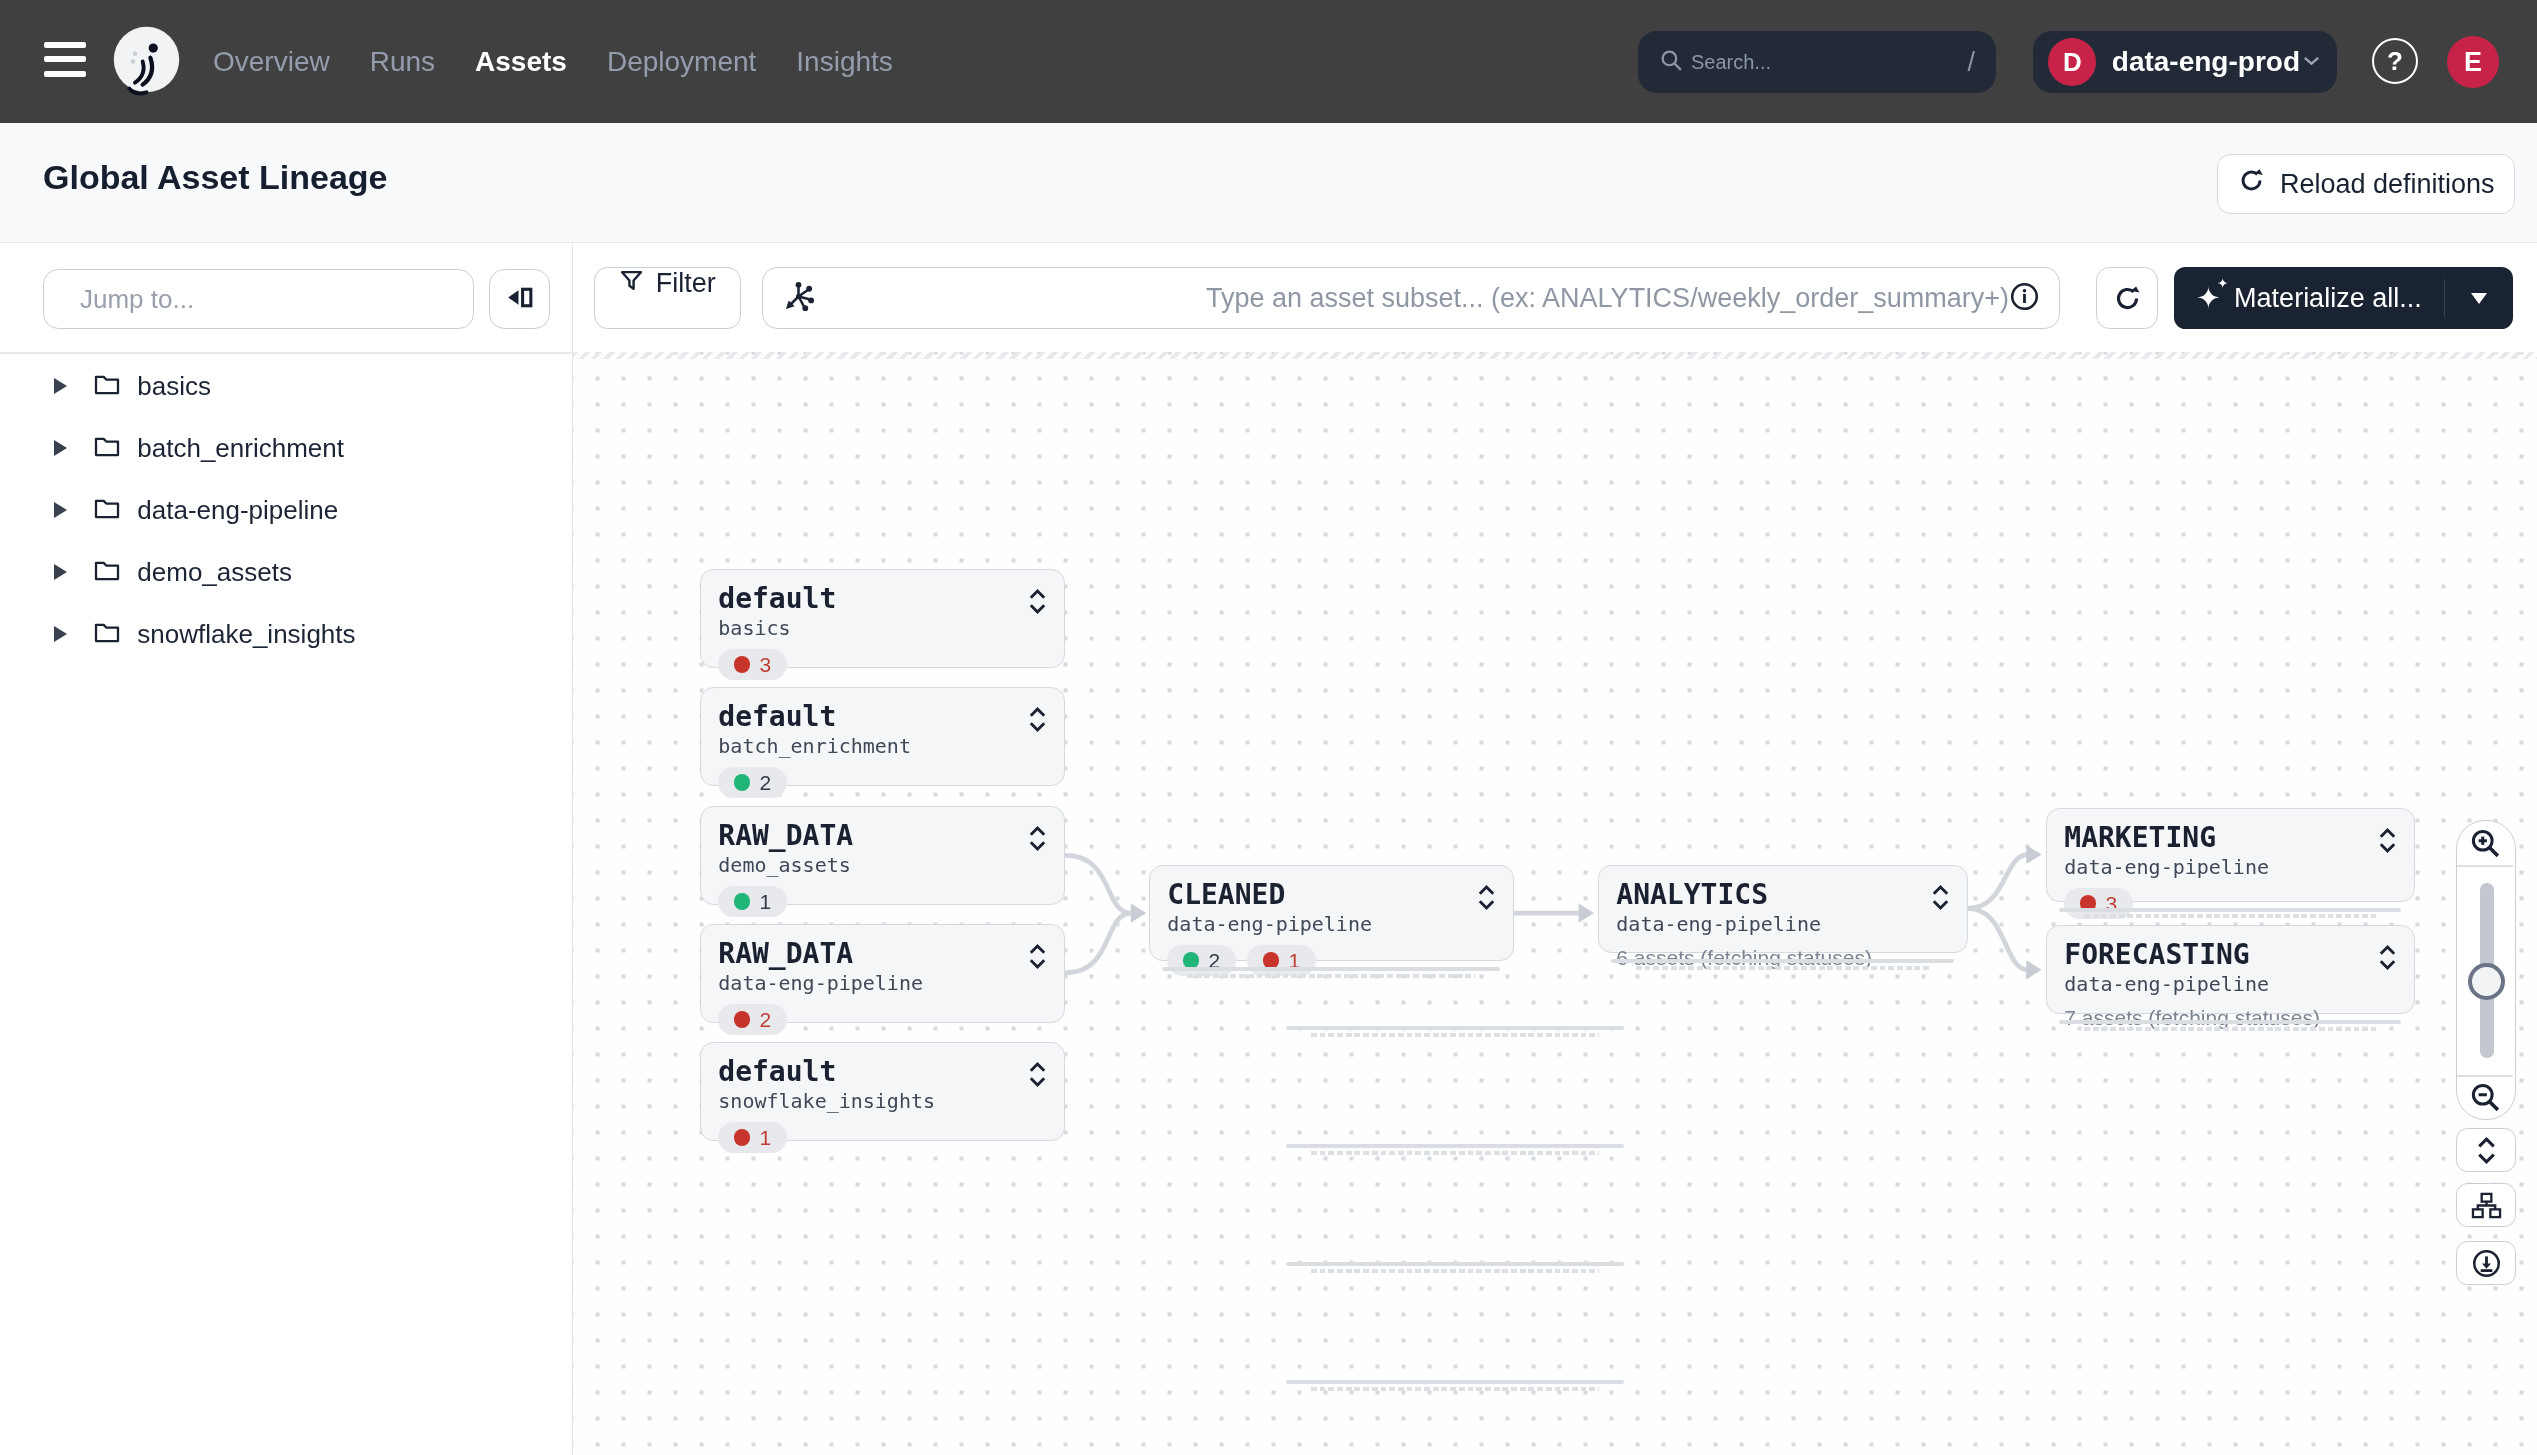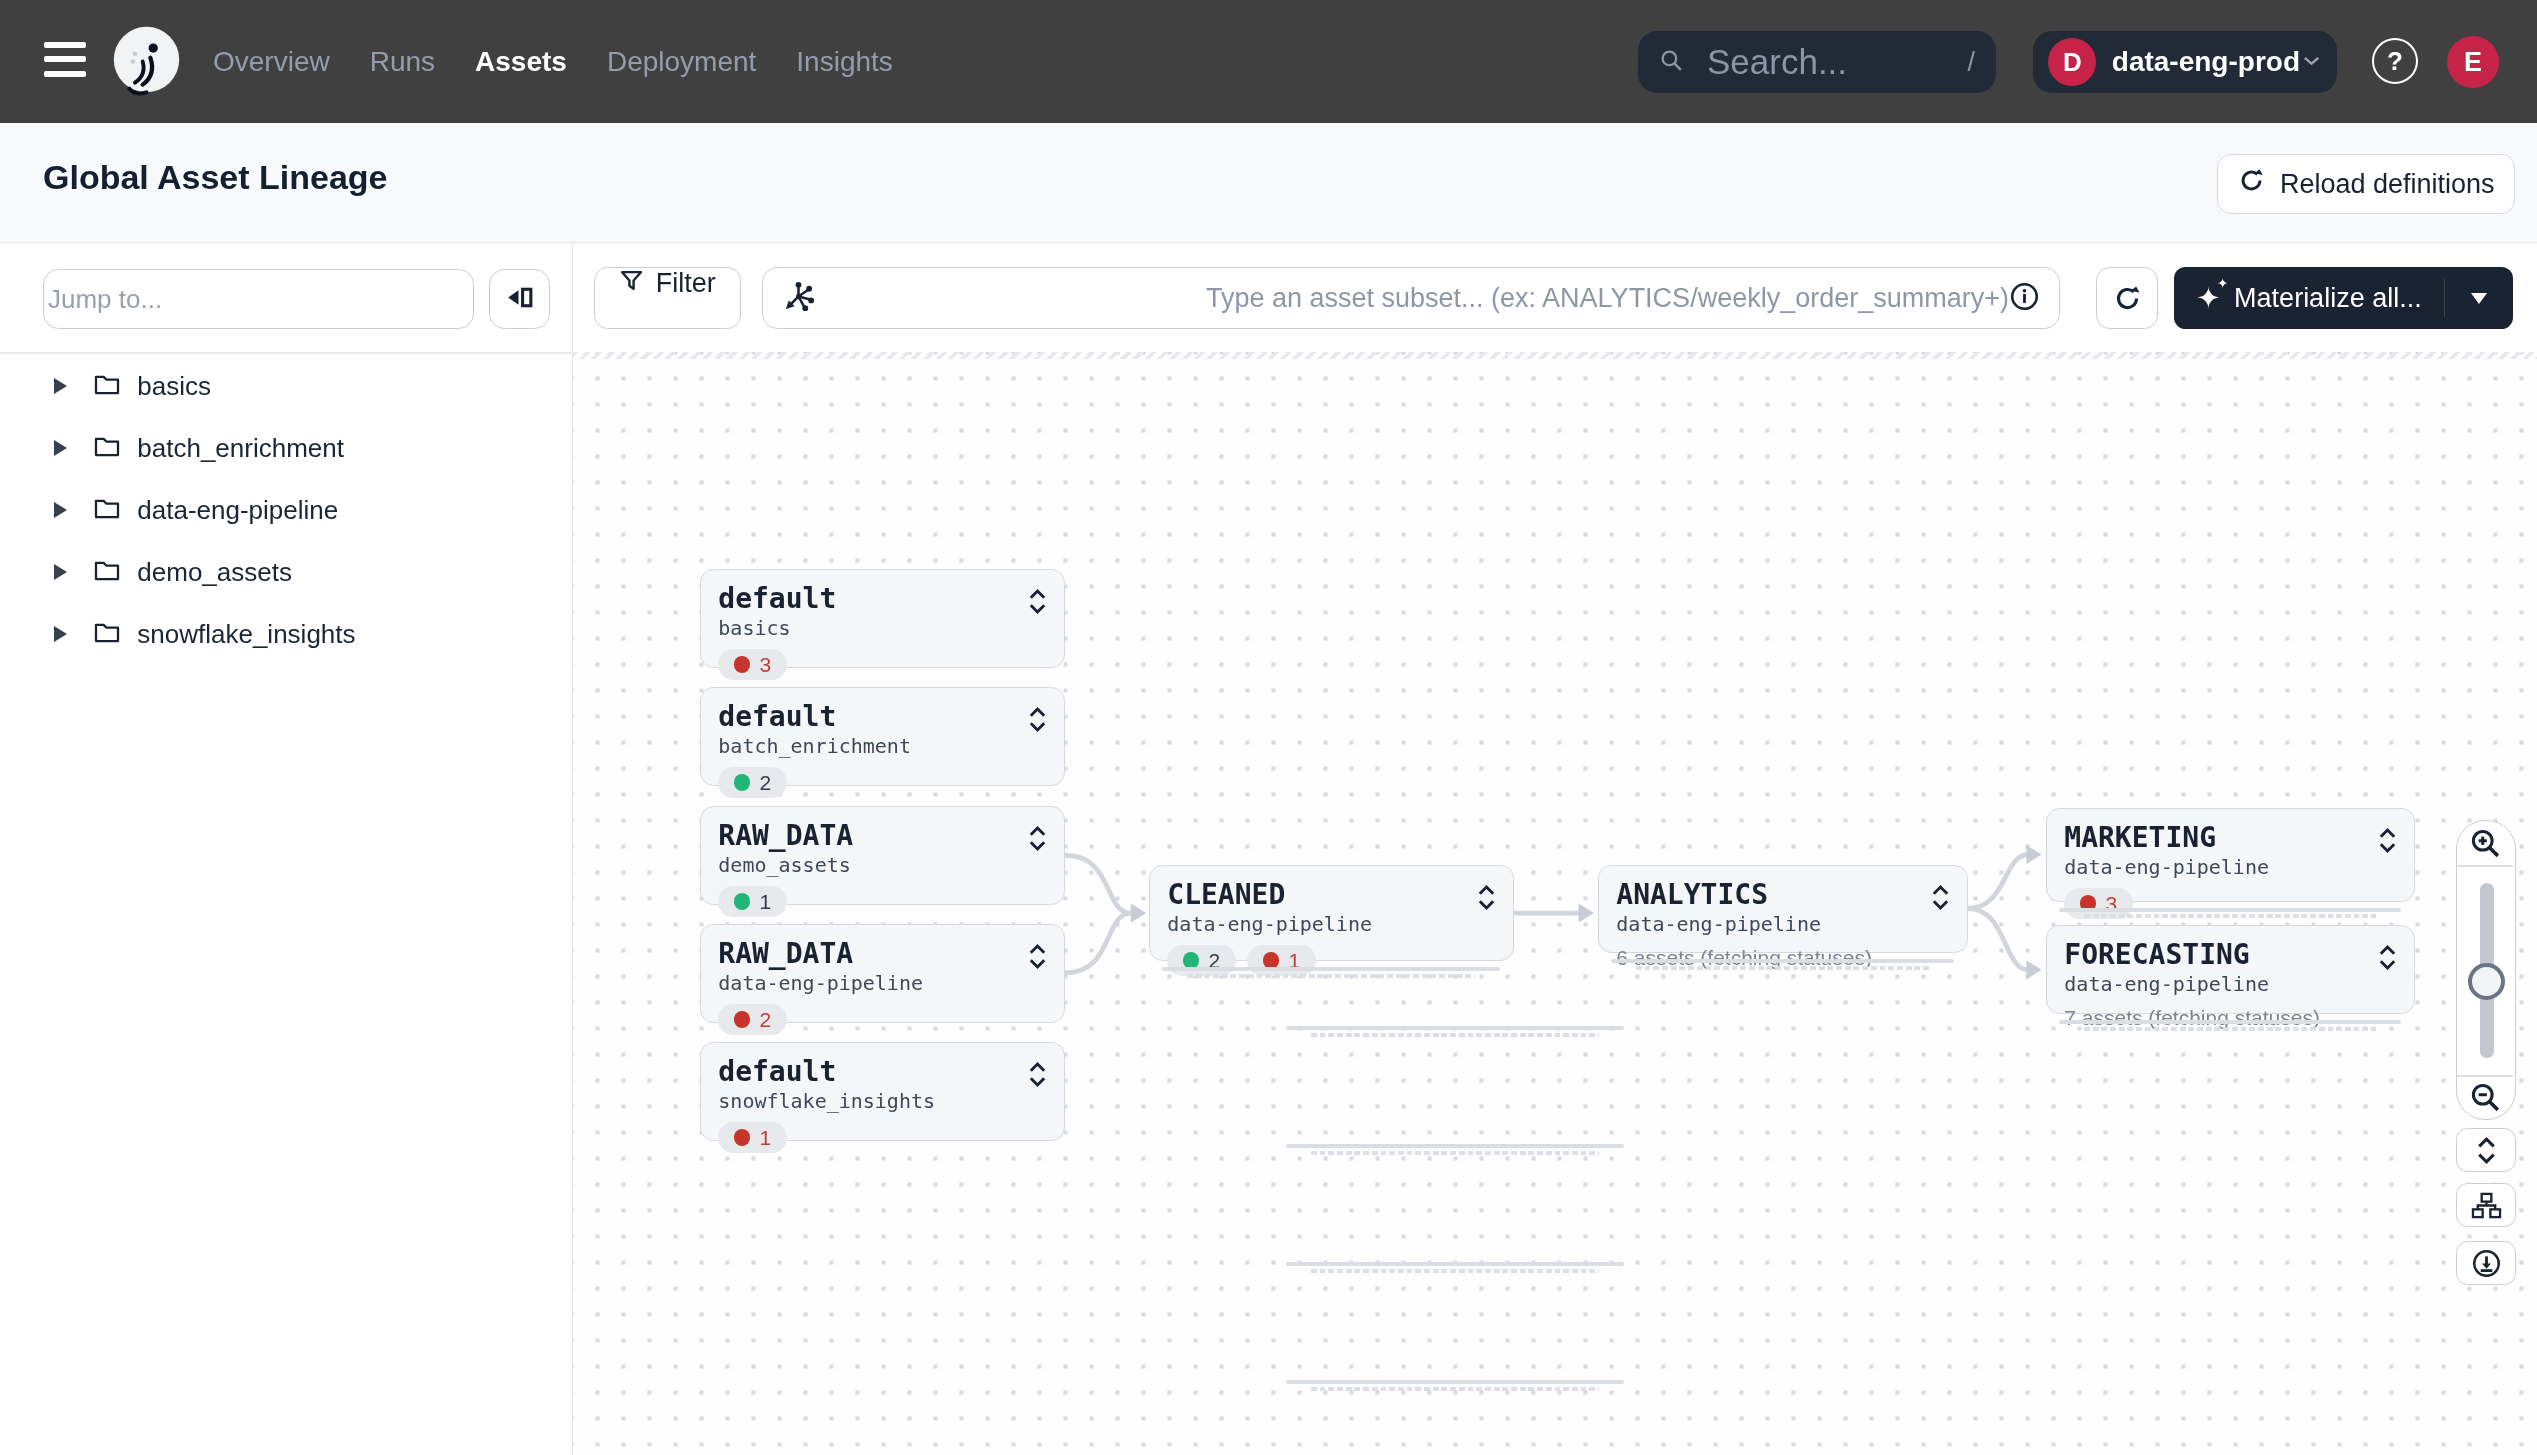--- a/index.html
+++ b/index.html
@@ -10,22 +10,22 @@
   .topbar { position:absolute; left:0; top:0; width:2538px; height:123px;
             background:#404040; display:flex; align-items:center; }
   .hamburger { position:absolute; left:44px; top:42px; width:42px; height:38px; cursor:pointer; }
   .hamburger span { display:block; width:42px; height:5.8px; background:#fff; border-radius:1.9px; margin-bottom:8.7px; }
   .logo { position:absolute; left:108px; top:23px; width:77px; height:77px; }
   .nav { position:absolute; left:213px; top:0; height:123px; display:flex; align-items:center; gap:40px; }
   .nav .item { font-size:28px; color:#949DAD; cursor:pointer; }
   .nav .item.active { color:#fff; font-weight:700; }
   .searchpill { position:absolute; left:1638px; top:31px; width:358px; height:62px; background:#222A38;
                 border-radius:19px; display:flex; align-items:center; padding:0 21px; }
-  .searchpill input { background:transparent; border:none; outline:none; color:#CDD3DC; font-size:35px;
-                      width:240px; margin-left:23px; font-family:"Liberation Sans",sans-serif; }
+  .searchpill input { background:transparent; border:none; outline:none; color:#CDD3DC; font-size:20px;
+                      width:240px; margin-left:7px; font-family:"Liberation Sans",sans-serif; }
   .searchpill input::placeholder { color:#8C95A5; }
   .slash { color:#8C95A5; font-size:27px; margin-left:auto; }
   .deppill { position:absolute; left:2033px; top:31px; width:304px; height:62px; background:#222A38;
              border-radius:19px; display:flex; align-items:center; padding:0 15.4px; cursor:pointer; }
   .depbadge { width:48px; height:48px; border-radius:50%; background:#C72348; color:#fff; font-weight:700;
               font-size:26px; display:flex; align-items:center; justify-content:center; }
   .depname { color:#fff; font-size:28px; font-weight:600; margin-left:15.4px; }
   .helpicon { position:absolute; left:2372px; top:38px; width:46px; height:46px; border:2.9px solid #fff;
               border-radius:50%; color:#fff; font-size:26px; font-weight:700; display:flex; align-items:center;
               justify-content:center; cursor:pointer; }
@@ -38,21 +38,21 @@
                 border-bottom:1.9px solid #E4E6EA; }
   .pagetitle { position:absolute; left:43px; top:35px; font-size:34px; font-weight:700; color:#161F2F; }
   .reloadbtn { position:absolute; left:2217px; top:31px; width:298px; height:60px; background:#fff;
                border:1.9px solid #D3D7DE; border-radius:13.5px; display:flex; align-items:center;
                justify-content:center; gap:13.5px; font-size:27px; color:#192232; cursor:pointer; }
 
   
   .sidebar { position:absolute; left:0; top:243px; width:573px; height:1212px; background:#fff;
              border-right:1.9px solid #E2E4E8; }
   .jumpinput { position:absolute; left:43px; top:26px; width:431px; height:60px; border:1.9px solid #C9CED6;
-               border-radius:15.4px; font-size:26px; color:#1C2535; padding:0 4px; outline:none;
+               border-radius:15.4px; font-size:26px; color:#1C2535; padding:0 36px; outline:none;
                font-family:"Liberation Sans",sans-serif; }
   .jumpinput::placeholder { color:#99A0AC; }
   .collapsebtn { position:absolute; left:489px; top:26px; width:61px; height:60px; border:1.9px solid #C9CED6;
                  border-radius:15.4px; background:#fff; display:flex; align-items:center; justify-content:center;
                  cursor:pointer; }
   .sidedivider { position:absolute; left:0; top:109px; width:573px; height:1.9px; background:#E7E9ED; }
   .tree { position:absolute; left:0; top:112px; width:571px; }
   .treerow { height:62px; display:flex; align-items:center; cursor:pointer; }
   .caret { width:0; height:0; border-left:13.5px solid #39414F; border-top:8.7px solid transparent;
            border-bottom:8.7px solid transparent; margin-left:54px; }

